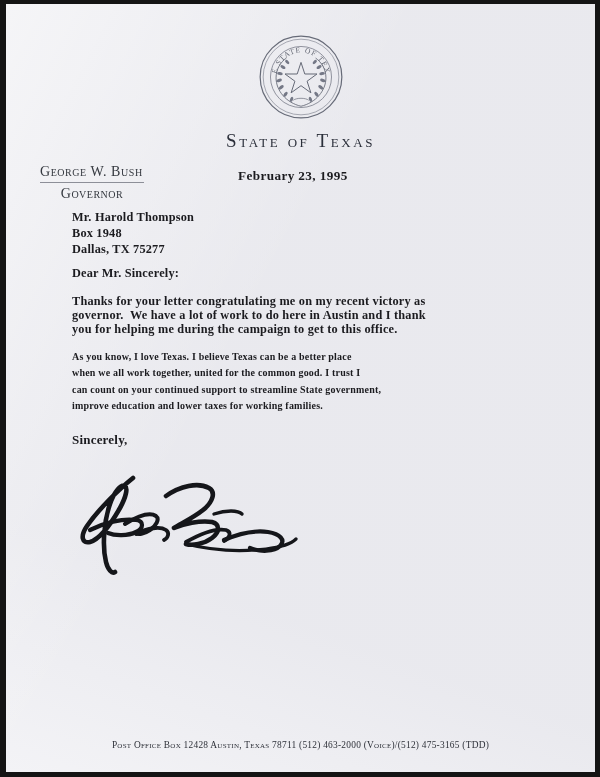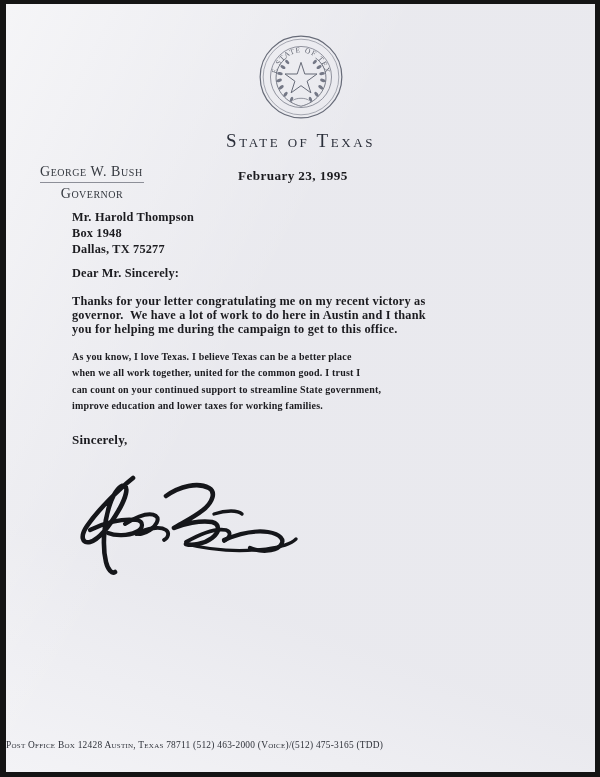--- a/index.html
+++ b/index.html
@@ -169,21 +169,21 @@
     height: 110px;
   }
   .signature svg { width: 100%; height: 100%; display: block; }
 
   
   .footer {
     position: absolute;
     bottom: 22px;
     left: 0;
     right: 0;
-    text-align: left;
+    text-align: center;
     color: #2d3038;
     font-family: "Liberation Serif", serif;
     font-variant: small-caps;
     font-size: 9.4px;
     letter-spacing: 0.25px;
   }
 </style>
 </head>
 <body>
 

